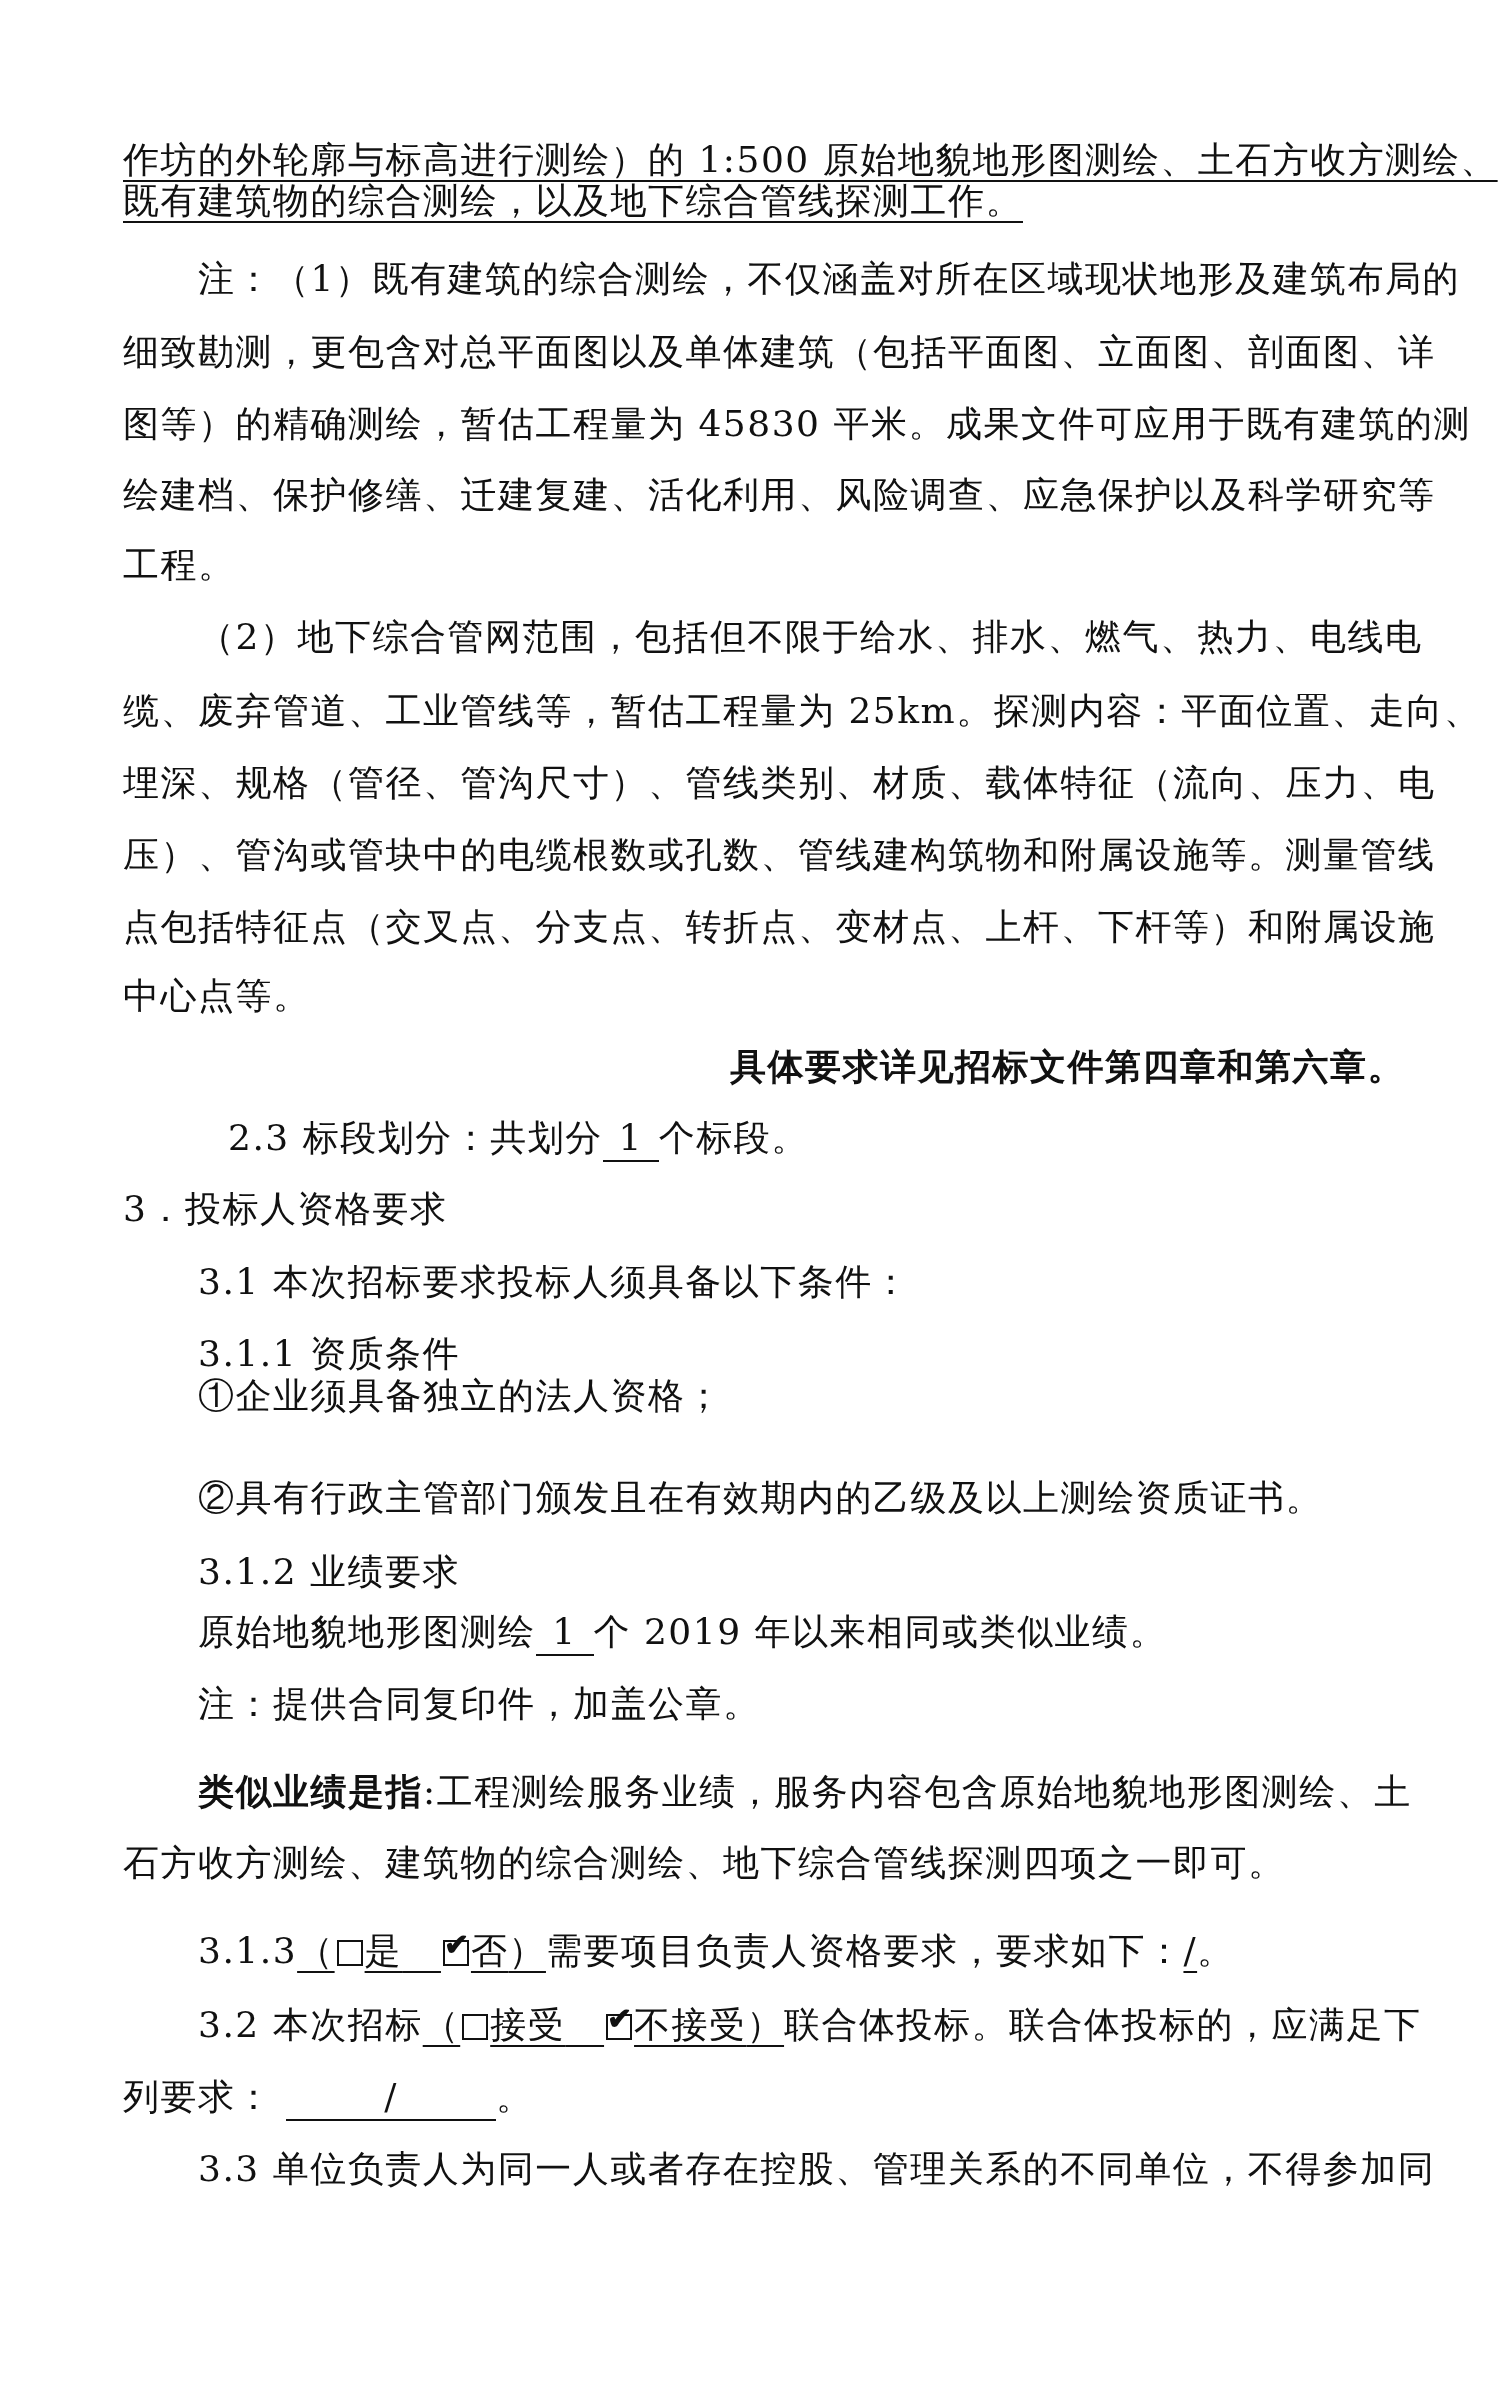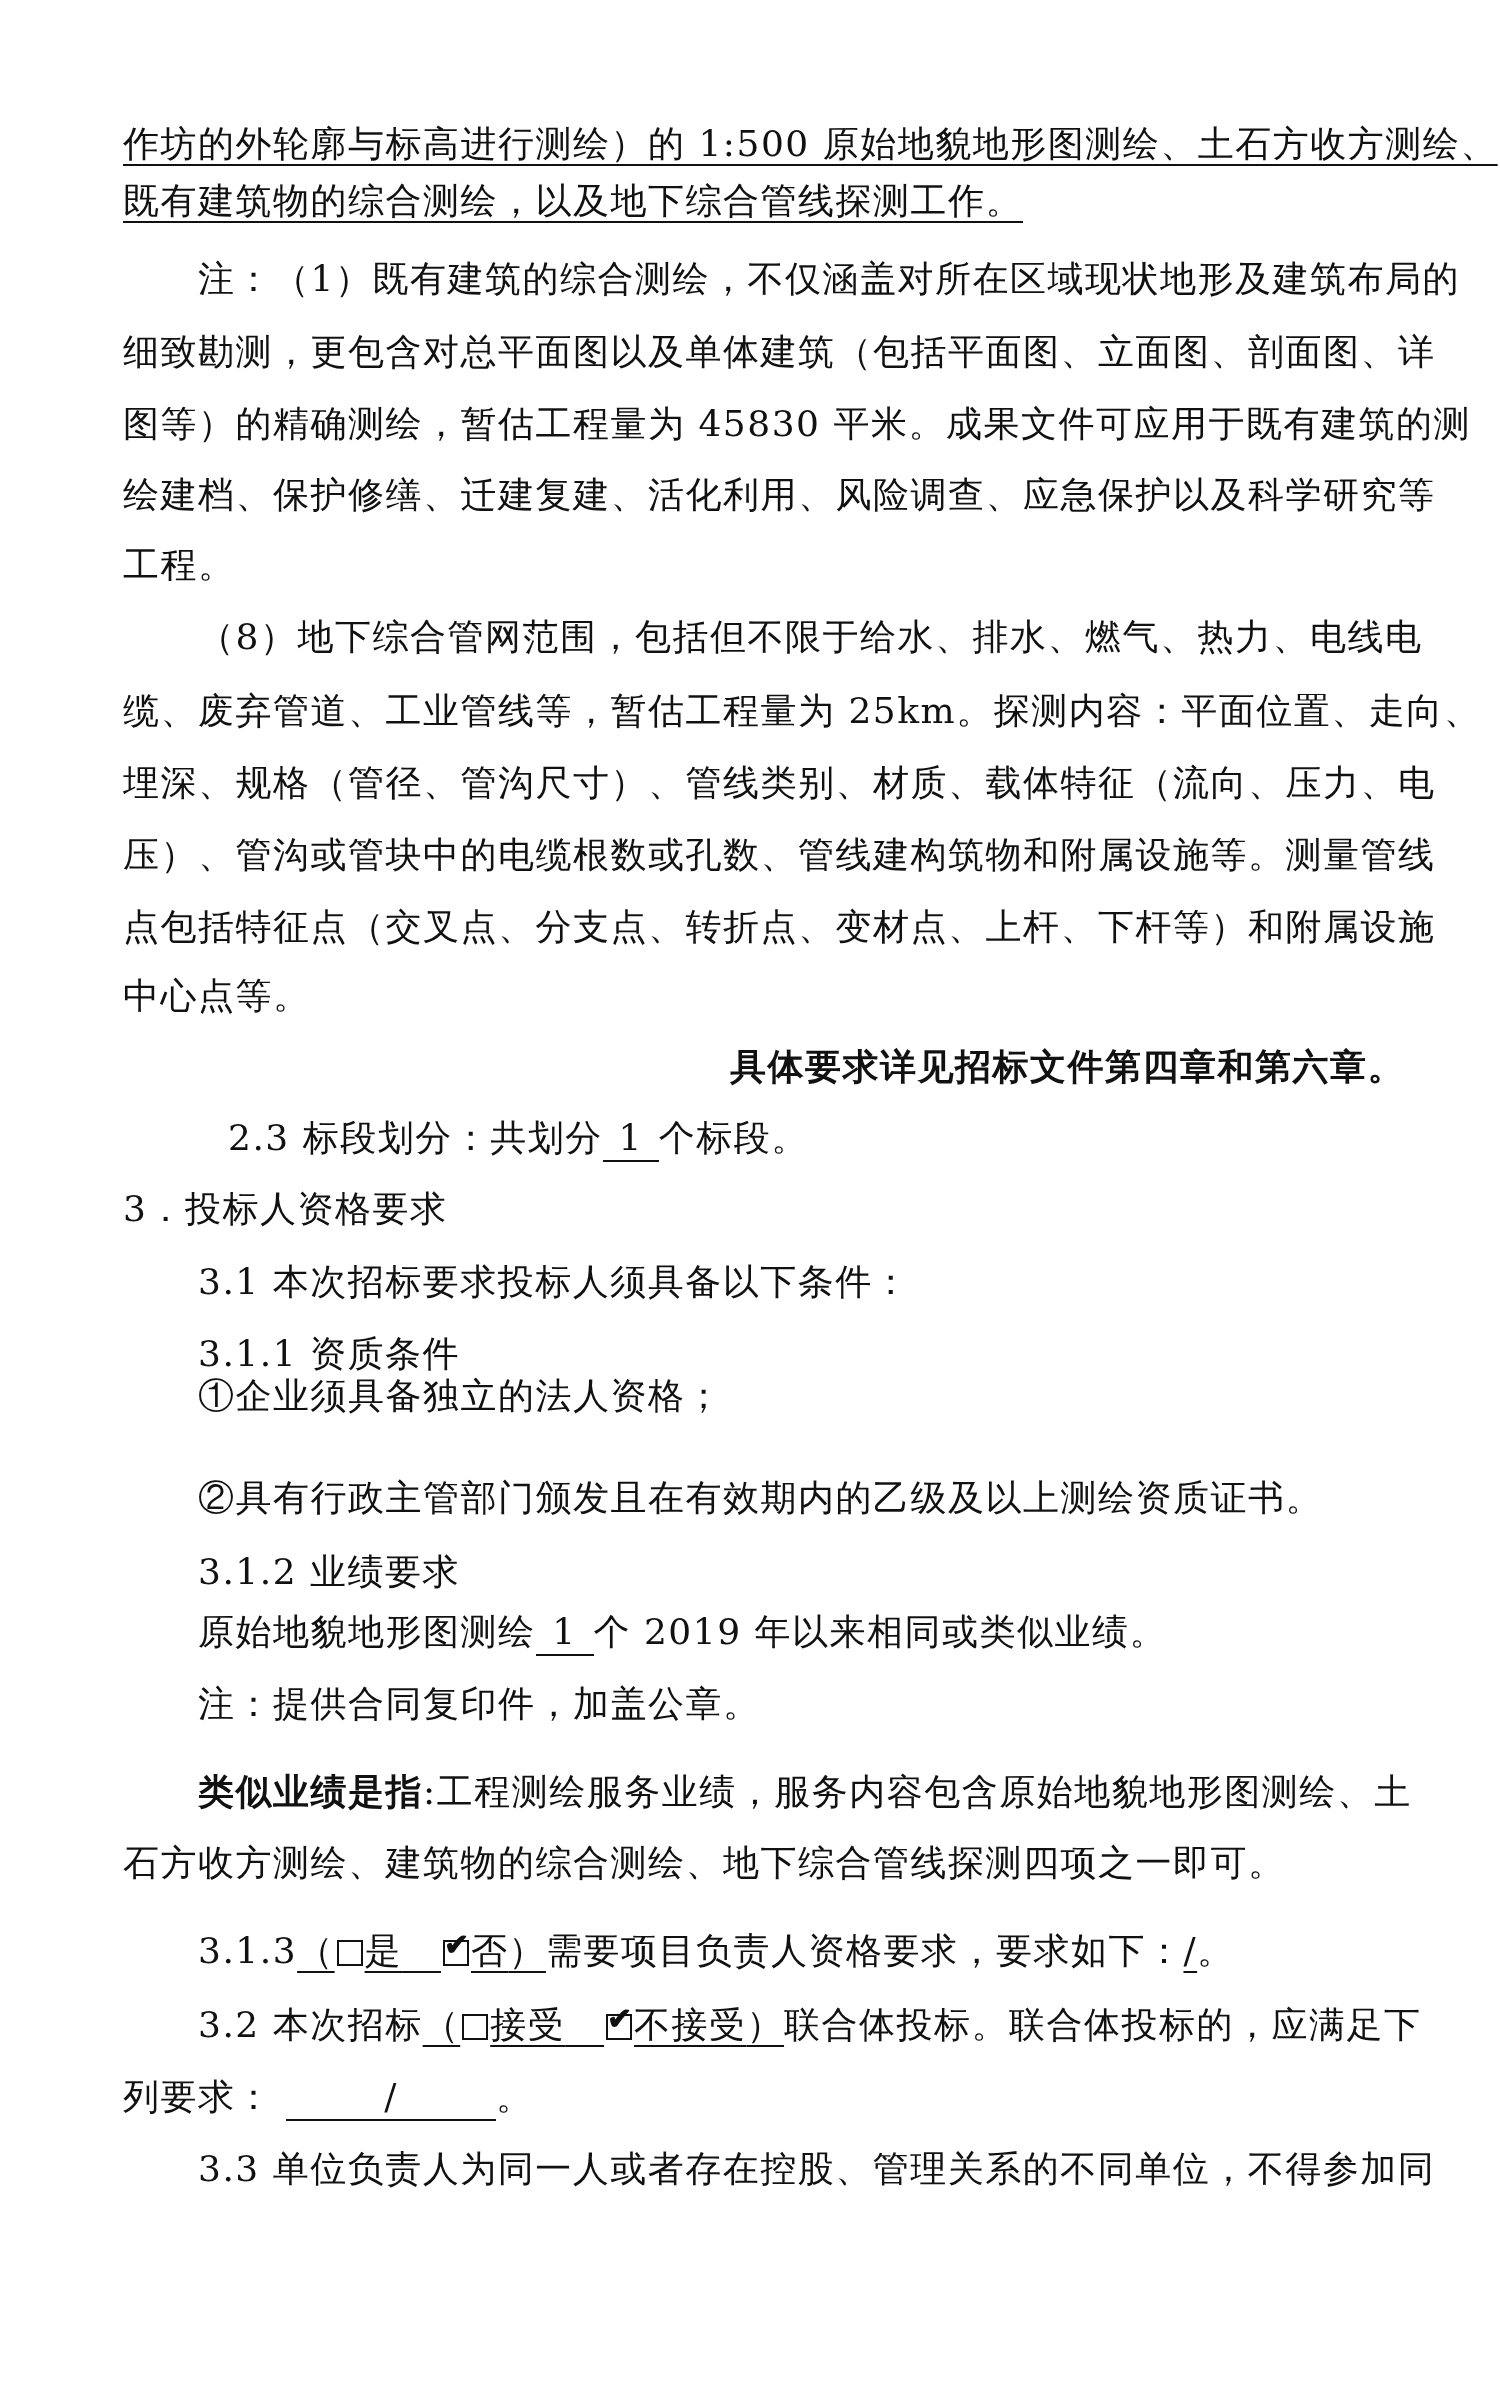--- a/index.html
+++ b/index.html
@@ -14,30 +14,30 @@
   .b { font-weight:bold;text-align:right; }
   .blank { display:inline-block; border-bottom:2px solid #111; line-height:44px; text-align:center; }
   .chk { display:inline-block; width:26px; height:26px; border:2px solid #111; vertical-align:-3px; margin:0 2px; position:relative; box-sizing:border-box;}
   .chk.on::after { content:"✔"; position:absolute; left:-1px; top:-14px; font-size:30px; line-height:34px; font-weight:bold; }
 </style>
 </head>
 <body>
 
 <div>
 
-  <div class="line just u" style="top:118px">作坊的外轮廓与标高进行测绘）的 1:500 原始地貌地形图测绘、土石方收方测绘、</div>
+  <div class="line just u" style="top:134px">作坊的外轮廓与标高进行测绘）的 1:500 原始地貌地形图测绘、土石方收方测绘、</div>
   <div class="line u" style="top:175px; width:auto">既有建筑物的综合测绘，以及地下综合管线探测工作。</div>
 
   <div class="line ind just" style="top:253px">注：（1）既有建筑的综合测绘，不仅涵盖对所在区域现状地形及建筑布局的</div>
   <div class="line just" style="top:326px">细致勘测，更包含对总平面图以及单体建筑（包括平面图、立面图、剖面图、详</div>
   <div class="line just" style="top:398px">图等）的精确测绘，暂估工程量为 45830 平米。成果文件可应用于既有建筑的测</div>
   <div class="line just" style="top:469px">绘建档、保护修缮、迁建复建、活化利用、风险调查、应急保护以及科学研究等</div>
   <div class="line" style="top:539px">工程。</div>
 
-  <div class="line ind just" style="top:611px">（8）地下综合管网范围，包括但不限于给水、排水、燃气、热力、电线电</div>
+  <div class="line ind just" style="top:611px">（2）地下综合管网范围，包括但不限于给水、排水、燃气、热力、电线电</div>
   <div class="line just" style="top:685px">缆、废弃管道、工业管线等，暂估工程量为 25km。探测内容：平面位置、走向、</div>
   <div class="line just" style="top:757px">埋深、规格（管径、管沟尺寸）、管线类别、材质、载体特征（流向、压力、电</div>
   <div class="line just" style="top:829px">压）、管沟或管块中的电缆根数或孔数、管线建构筑物和附属设施等。测量管线</div>
   <div class="line just" style="top:901px">点包括特征点（交叉点、分支点、转折点、变材点、上杆、下杆等）和附属设施</div>
   <div class="line" style="top:970px">中心点等。</div>
 
   <div class="line ind b" style="top:1040px">具体要求详见招标文件第四章和第六章。</div>
 
   <div class="line ind2" style="top:1112px">
     <span>2.3 标段划分：共划分</span><span class="blank" style="width:56px">1</span><span>个标段。</span>

